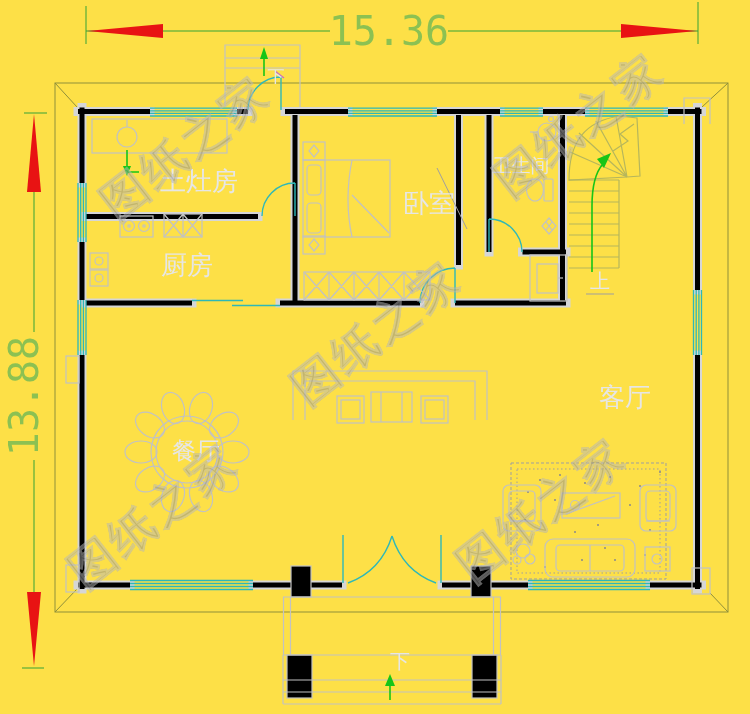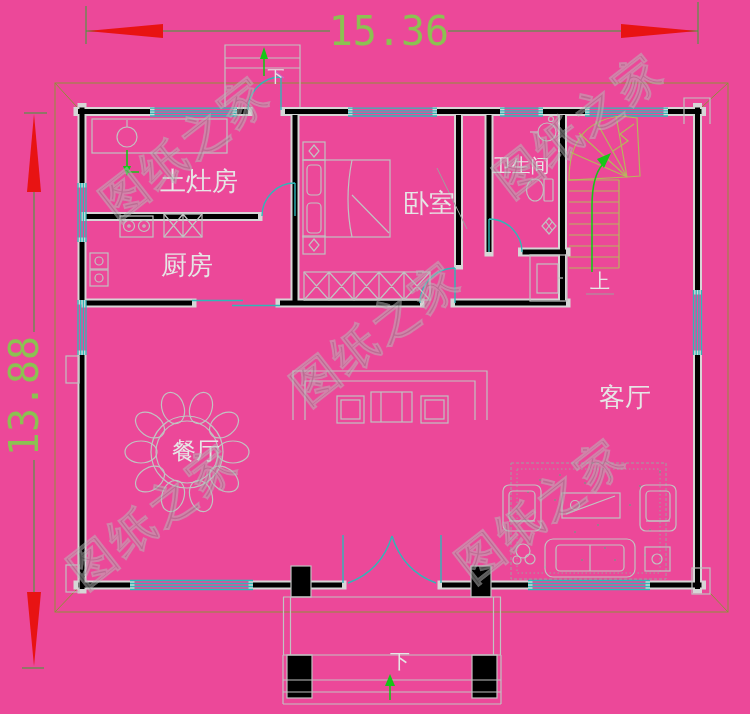--- a/index.html
+++ b/index.html
@@ -1,16 +1,16 @@
 <!DOCTYPE html>
 <html><head>
 <meta charset="utf-8">
 <style>
   html,body{margin:0;padding:0;background:#000;}
-  #stage{width:750px;height:714px;background:#ec4899;position:relative;overflow:hidden;}
+  #stage{width:750px;height:714px;background:#fde047;position:relative;overflow:hidden;}
   svg{display:block;}
   .wall{stroke:#d6d6d6;stroke-width:9;fill:none;stroke-linecap:square;}
   .wallcore{stroke:#000;stroke-width:5;fill:none;stroke-linecap:butt;}
   .thin{stroke:#c2c2c2;stroke-width:1.2;fill:none;}
   .thin2{stroke:#9f9f9f;stroke-width:1;fill:none;}
   .win{stroke:#2eb8b8;stroke-width:1.3;fill:none;}
   .door{stroke:#2eb8b8;stroke-width:1.4;fill:none;}
   .dim{stroke:#36a336;stroke-width:1;fill:none;}
   .dimtxt{fill:#8cc152;font-family:"DejaVu Sans Mono",monospace;font-size:40px;}
   .redarrow{fill:#e81313;stroke:none;}

